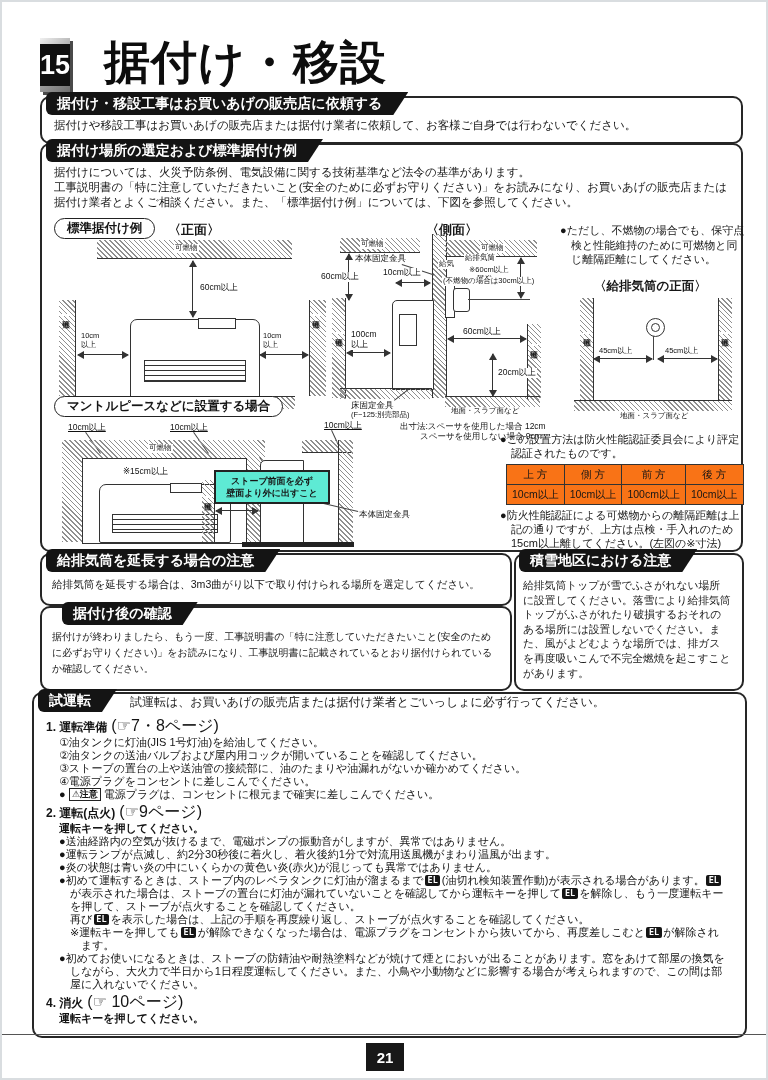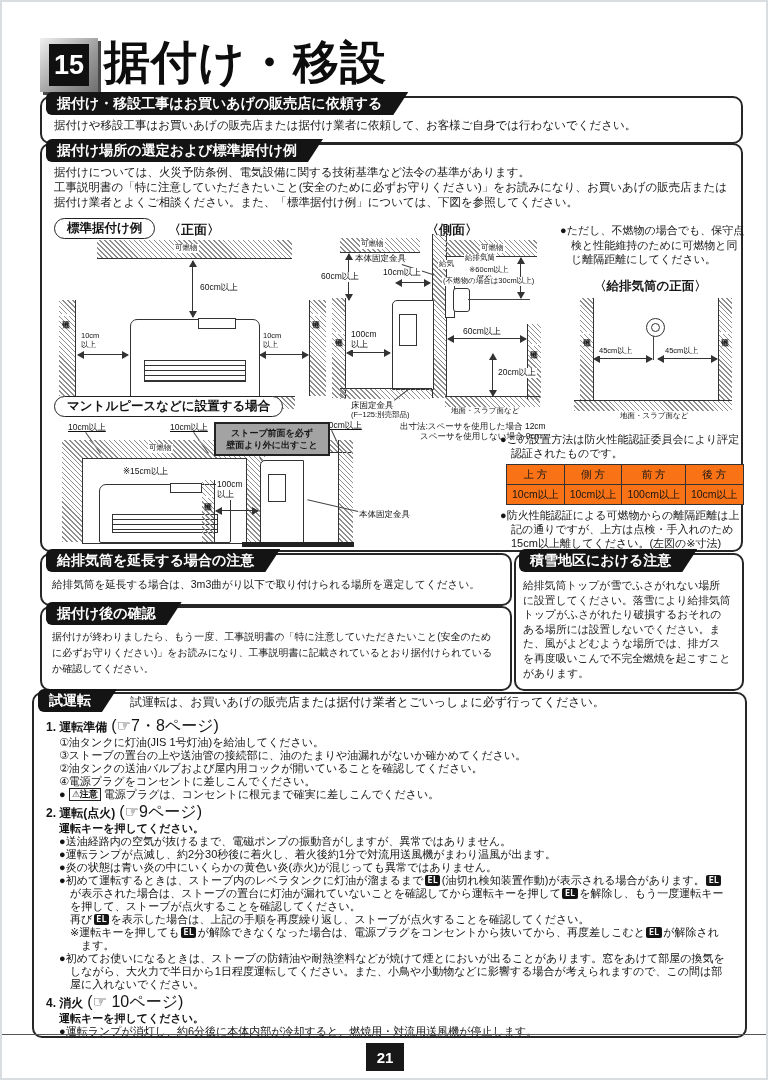--- a/index.html
+++ b/index.html
@@ -1,20 +1,20 @@
 <!DOCTYPE html>
 <html><head>
 <meta charset="utf-8">
 <style>
   html,body{margin:0;padding:0;background:#eef0f2;}
   .page{position:relative;width:768px;height:1080px;background:#fff;border:2px solid #d9dde0;
         box-sizing:border-box;overflow:hidden;color:#161616;
         font-family:"Liberation Sans","DejaVu Sans",sans-serif;}
   
-  .chapno{position:absolute;left:38px;top:36px;width:58px;height:54px;
+  .chapno{position:absolute;left:38px;top:36px;width:30px;height:54px;
           background:linear-gradient(135deg,#f0f0f0 0%,#9a9a9a 60%,#6f6f6f 100%);
           box-shadow:3px 3px 0 #4a4a4a;display:flex;align-items:center;justify-content:center;}
   .chapno .inner{width:40px;height:42px;background:#101010;color:#fff;font-weight:bold;
           font-size:27px;display:flex;align-items:center;justify-content:center;}
   .pagetitle{position:absolute;left:102px;top:30px;font-size:46px;font-weight:900;letter-spacing:1px;color:#0d0d0d;}
   
   .secbox{position:absolute;border:2px solid #262626;border-radius:10px;background:#fff;}
   .hbar{position:absolute;background:#141414;color:#fff;font-weight:bold;font-size:14px;height:23px;
         line-height:23px;padding:0 26px 0 11px;border-radius:6px 0 0 6px;
         clip-path:polygon(0 0,100% 0,calc(100% - 15px) 100%,0 100%);white-space:nowrap;z-index:3;}
@@ -42,22 +42,22 @@
   .ah{position:absolute;height:0;border-top:1px solid #333;}
   .ah:before,.ah:after{content:"";position:absolute;top:-4.5px;border:4px solid transparent;}
   .ah:before{left:-1px;border-left:none;border-right:7px solid #333;}
   .ah:after{right:-1px;border-right:none;border-left:7px solid #333;}
   .lead{position:absolute;height:1px;background:#444;transform-origin:0 0;}
   .circ{position:absolute;border:1.5px solid #333;border-radius:50%;background:#fff;}
   
   table.ctable{position:absolute;border-collapse:collapse;background:#f97316;}
   table.ctable td{border:1.2px solid #333;font-size:10.5px;text-align:center;padding:2.5px 5px;white-space:nowrap;}
   
-  .callout{position:absolute;border:2px solid #222;background:#a3a3a3;font-weight:bold;font-size:9px;
-           line-height:1.35;text-align:center;white-space:pre-line;padding:3px 4px;z-index:2;}
+  .callout{position:absolute;border:2px solid #222;background:#5eead4;font-weight:bold;font-size:9px;
+           line-height:1.35;text-align:center;white-space:pre-line;padding:3px 4px;z-index:2;margin-top:48px;}
   
   .trial{position:absolute;font-size:11px;line-height:13px;color:#141414;}
   .titem{font-weight:bold;font-size:12px;line-height:15px;margin:3px 0 1px;}
   .tref{font-weight:normal;margin-left:4px;font-size:16px;}
   .ti{padding-left:24px;text-indent:-11px;}
   .ti3{padding-left:24px;}
   .ti4{padding-left:35px;text-indent:-11px;}
   .tsub{font-weight:bold;padding-left:13px;}
   .cbadge{display:inline-block;border:1.3px solid #222;font-size:9px;font-weight:bold;
           padding:0 2px;line-height:11px;margin:0 3px;vertical-align:1px;text-indent:0;}
@@ -223,46 +223,45 @@
 
   <div class="secbox" style="left:38px;top:551px;width:468px;height:49px;"></div>
   <div class="hbar" style="left:44px;top:547px;">給排気筒を延長する場合の注意</div>
   <div class="bt" style="left:50px;top:575px;width:448px;font-size:10.6px;white-space:nowrap;">給排気筒を延長する場合は、3m3曲がり以下で取り付けられる場所を選定してください。</div>
 
   <div class="secbox" style="left:512px;top:551px;width:226px;height:134px;"></div>
   <div class="hbar" style="left:517px;top:547px;">積雪地区における注意</div>
   <div class="bt" style="left:521px;top:576px;width:208px;font-size:10.8px;line-height:14.6px;">給排気筒トップが雪でふさがれない場所に設置してください。落雪により給排気筒トップがふさがれたり破損するおそれのある場所には設置しないでください。また、風がよどむような場所では、排ガスを再度吸いこんで不完全燃焼を起こすことがあります。</div>
 
   <div class="secbox" style="left:38px;top:604px;width:468px;height:81px;"></div>
-  <div class="hbar" style="left:44px;top:600px;">据付け後の確認</div>
+  <div class="hbar" style="left:60px;top:600px;">据付け後の確認</div>
   <div class="bt" style="left:50px;top:627px;width:444px;font-size:10px;line-height:16px;">据付けが終わりましたら、もう一度、工事説明書の「特に注意していただきたいこと(安全のために必ずお守りください)」をお読みになり、工事説明書に記載されているとおり据付けられているか確認してください。</div>
 
   <div class="secbox" style="left:30px;top:690px;width:711px;height:342px;"></div>
   <div class="hbar" style="left:36px;top:687px;">試運転</div>
   <div class="bt" style="left:128px;top:693px;width:600px;font-size:12px;">試運転は、お買いあげの販売店または据付け業者とごいっしょに必ず行ってください。</div>
 
   <div class="trial" style="left:44px;top:713px;width:684px;">
     <div class="titem"><span>1. 運転準備</span><span class="tref">(☞7・8ページ)</span></div>
     <div class="ti">①油タンクに灯油(JIS 1号灯油)を給油してください。</div>
+    <div class="ti">②油タンクの送油バルブおよび屋内用コックが開いていることを確認してください。</div>
     <div class="ti">③ストーブの置台の上や送油管の接続部に、油のたまりや油漏れがないか確かめてください。</div>
-    <div class="ti">②油タンクの送油バルブおよび屋内用コックが開いていることを確認してください。</div>
     <div class="ti">④電源プラグをコンセントに差しこんでください。</div>
     <div class="ti"><span>●</span><span class="cbadge">⚠注意</span><span>電源プラグは、コンセントに根元まで確実に差しこんでください。</span></div>
 
     <div class="titem"><span>2. 運転(点火)</span><span class="tref">(☞9ページ)</span></div>
     <div class="tsub">運転キーを押してください。</div>
     <div class="ti">●送油経路内の空気が抜けるまで、電磁ポンプの振動音がしますが、異常ではありません。</div>
     <div class="ti">●運転ランプが点滅し、約2分30秒後に着火し、着火後約1分で対流用送風機がまわり温風が出ます。</div>
     <div class="ti">●炎の状態は青い炎の中にいくらかの黄色い炎(赤火)が混じっても異常ではありません。</div>
     <div class="ti"><span>●初めて運転するときは、ストーブ内のレベラタンクに灯油が溜まるまで</span><span class="el">EL</span><span>(油切れ検知装置作動)が表示される場合があります。</span><span class="el">EL</span><span>が表示された場合は、ストーブの置台に灯油が漏れていないことを確認してから運転キーを押して</span><span class="el">EL</span><span>を解除し、もう一度運転キーを押して、ストーブが点火することを確認してください。</span></div>
     <div class="ti3"><span>再び</span><span class="el">EL</span><span>を表示した場合は、上記の手順を再度繰り返し、ストーブが点火することを確認してください。</span></div>
     <div class="ti4"><span>※運転キーを押しても</span><span class="el">EL</span><span>が解除できなくなった場合は、電源プラグをコンセントから抜いてから、再度差しこむと</span><span class="el">EL</span><span>が解除されます。</span></div>
     <div class="ti">●初めてお使いになるときは、ストーブの防錆油や耐熱塗料などが焼けて煙とにおいが出ることがあります。窓をあけて部屋の換気をしながら、大火力で半日から1日程度運転してください。また、小鳥や小動物などに影響する場合が考えられますので、この間は部屋に入れないでください。</div>
 
     <div class="titem"><span>4. 消火</span><span class="tref">(☞ 10ページ)</span></div>
     <div class="tsub">運転キーを押してください。</div>
-    <div class="ti">●運転ランプが消灯し、約6分後に本体内部が冷却すると、燃焼用・対流用送風機が停止します。</div>
   </div>
 
   <div class="footrule"></div>
   <div class="pagenum">21</div>
 
 </div>
 
 </body></html>

